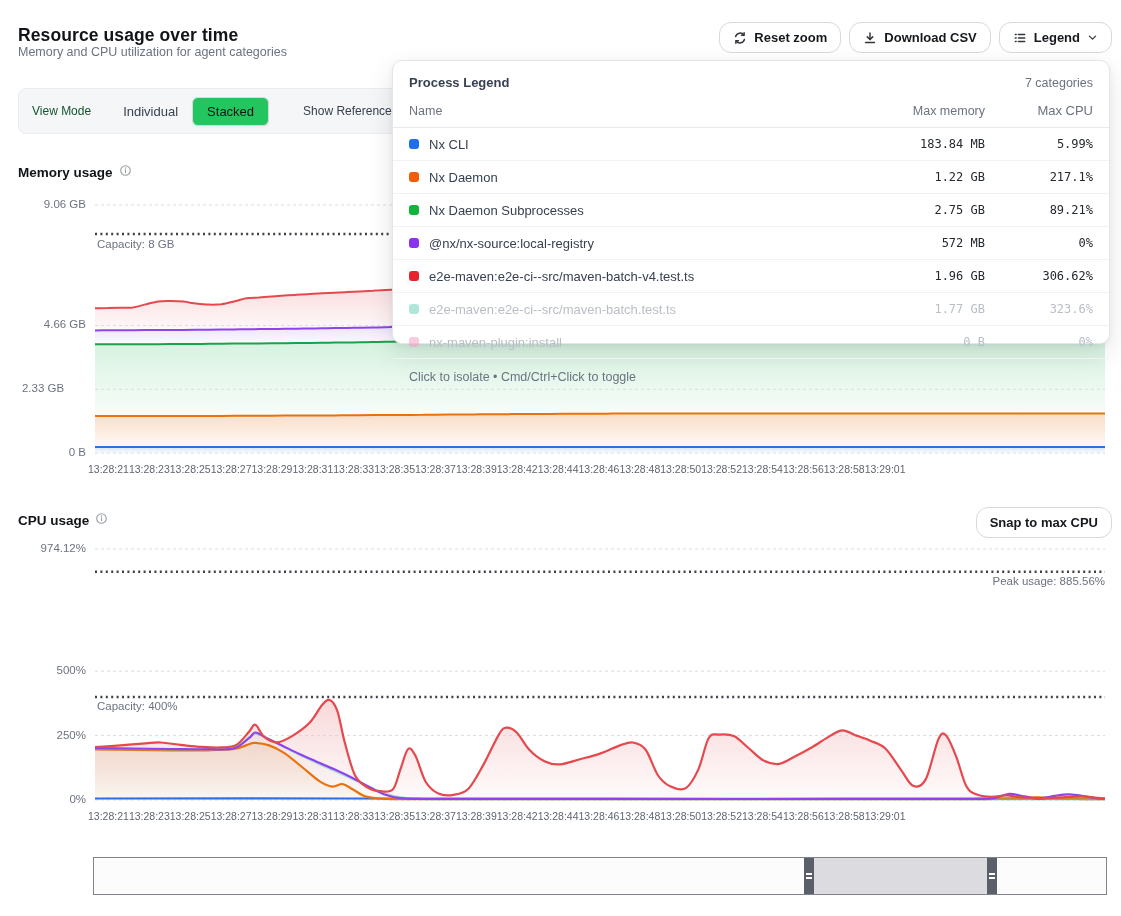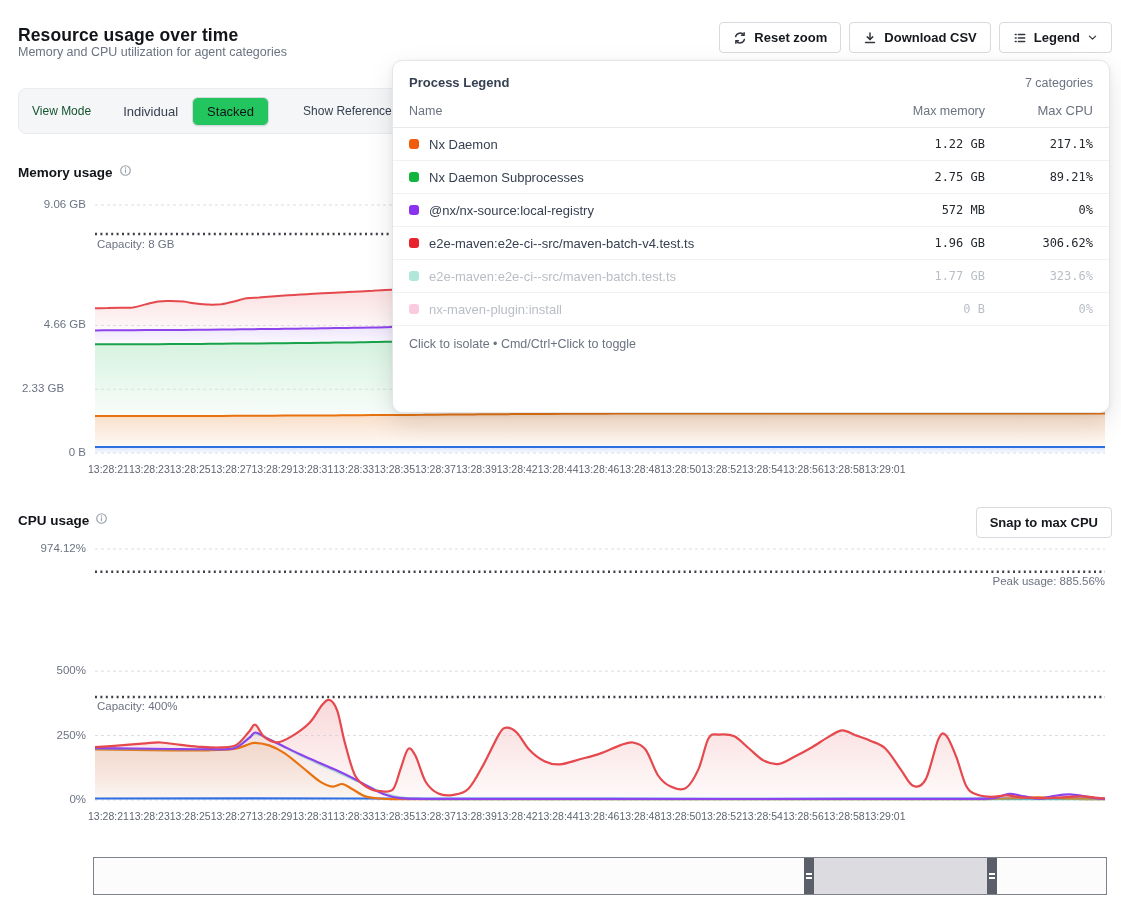--- a/index.html
+++ b/index.html
@@ -10,21 +10,21 @@
     font-family:"Liberation Sans", sans-serif;
   }
   .abs { position:absolute; }
 
   
   .page-title { left:18px; top:13px; font-size:17.5px; font-weight:700; color:#111418; letter-spacing:.1px; }
   .page-subtitle { left:18px; top:45px; font-size:12.5px; color:#6b7280; }
   .header-actions { top:22px; right:9px; display:flex; gap:8px; }
   .btn {
     display:inline-flex; align-items:center; gap:7px;
-    background:#fff; border:1px solid #d6d9de; border-radius:4px;
+    background:#fff; border:1px solid #d6d9de; border-radius:12px;
     padding:7px 13px; font-size:13px; font-weight:700; color:#15181d;
     font-family:"Liberation Sans", sans-serif; cursor:pointer; white-space:nowrap;justify-content:flex-end;
   }
   .btn svg { display:block; }
   .icon { color:#33373d; }
 
   
   .toolbar {
     left:18px; top:88px; width:1085px; height:46px;
     background:#f5f6f7; border:1px solid #ececef; border-radius:8px;
@@ -45,21 +45,21 @@
   .snap-btn { top:507px; right:9px; }
 
   
   .ytick { position:absolute; left:0; width:86px; text-align:right; font-size:11.5px; color:#6b7280; }
   .xrow { position:absolute; left:88px; width:1021px; display:flex; }
   .xrow span { font-size:10.5px; color:#5f6570; white-space:nowrap; }
   .ref-note { position:absolute; font-size:11.5px; color:#6b7280; }
 
   
   .legend-panel {
-    left:392px; top:60px; width:718px; height:353px; z-index:20;
+    left:392px; top:60px; width:718px; height:284px; z-index:20;
     background:#fff; border:1px solid #e4e6ea; border-radius:10px;
     box-shadow:0 10px 28px rgba(20,24,31,.10), 0 2px 6px rgba(20,24,31,.06);
     display:flex; flex-direction:column;
   }
   .lp-head { display:flex; justify-content:space-between; align-items:center; padding:14px 16px 9px; }
   .lp-title { font-size:13px; font-weight:700; color:#374151; }
   .lp-count { font-size:12.5px; color:#6b7280; }
   .lp-cols { display:flex; align-items:center; padding:4px 16px 9px; border-bottom:1px solid #e7e9ec;justify-content:space-between; }
   .lp-cols .c-name { flex:1; font-size:12.5px; color:#6b7280; }
   .lp-cols .c-mem { width:130px; text-align:right; font-size:12.5px; color:#6b7280; }
@@ -287,20 +287,26 @@
     <span class="lp-title">Process Legend</span>
     <span class="lp-count">7 categories</span>
   </div>
   <div class="lp-cols">
     <span class="c-name">Name</span>
     <span class="c-mem">Max memory</span>
     <span class="c-cpu">Max CPU</span>
   </div>
   <div class="lp-rows" id="legend-rows">
       <div class="lp-row">
+        <span class="dot" style="background:#1f6feb"></span>
+        <span class="nm">Nx CLI</span>
+        <span class="mem">183.84 MB</span>
+        <span class="cpu">5.99%</span>
+      </div>
+      <div class="lp-row">
         <span class="dot" style="background:#f25b0a"></span>
         <span class="nm">Nx Daemon</span>
         <span class="mem">1.22 GB</span>
         <span class="cpu">217.1%</span>
       </div>
       <div class="lp-row">
         <span class="dot" style="background:#0fb53d"></span>
         <span class="nm">Nx Daemon Subprocesses</span>
         <span class="mem">2.75 GB</span>
         <span class="cpu">89.21%</span>

